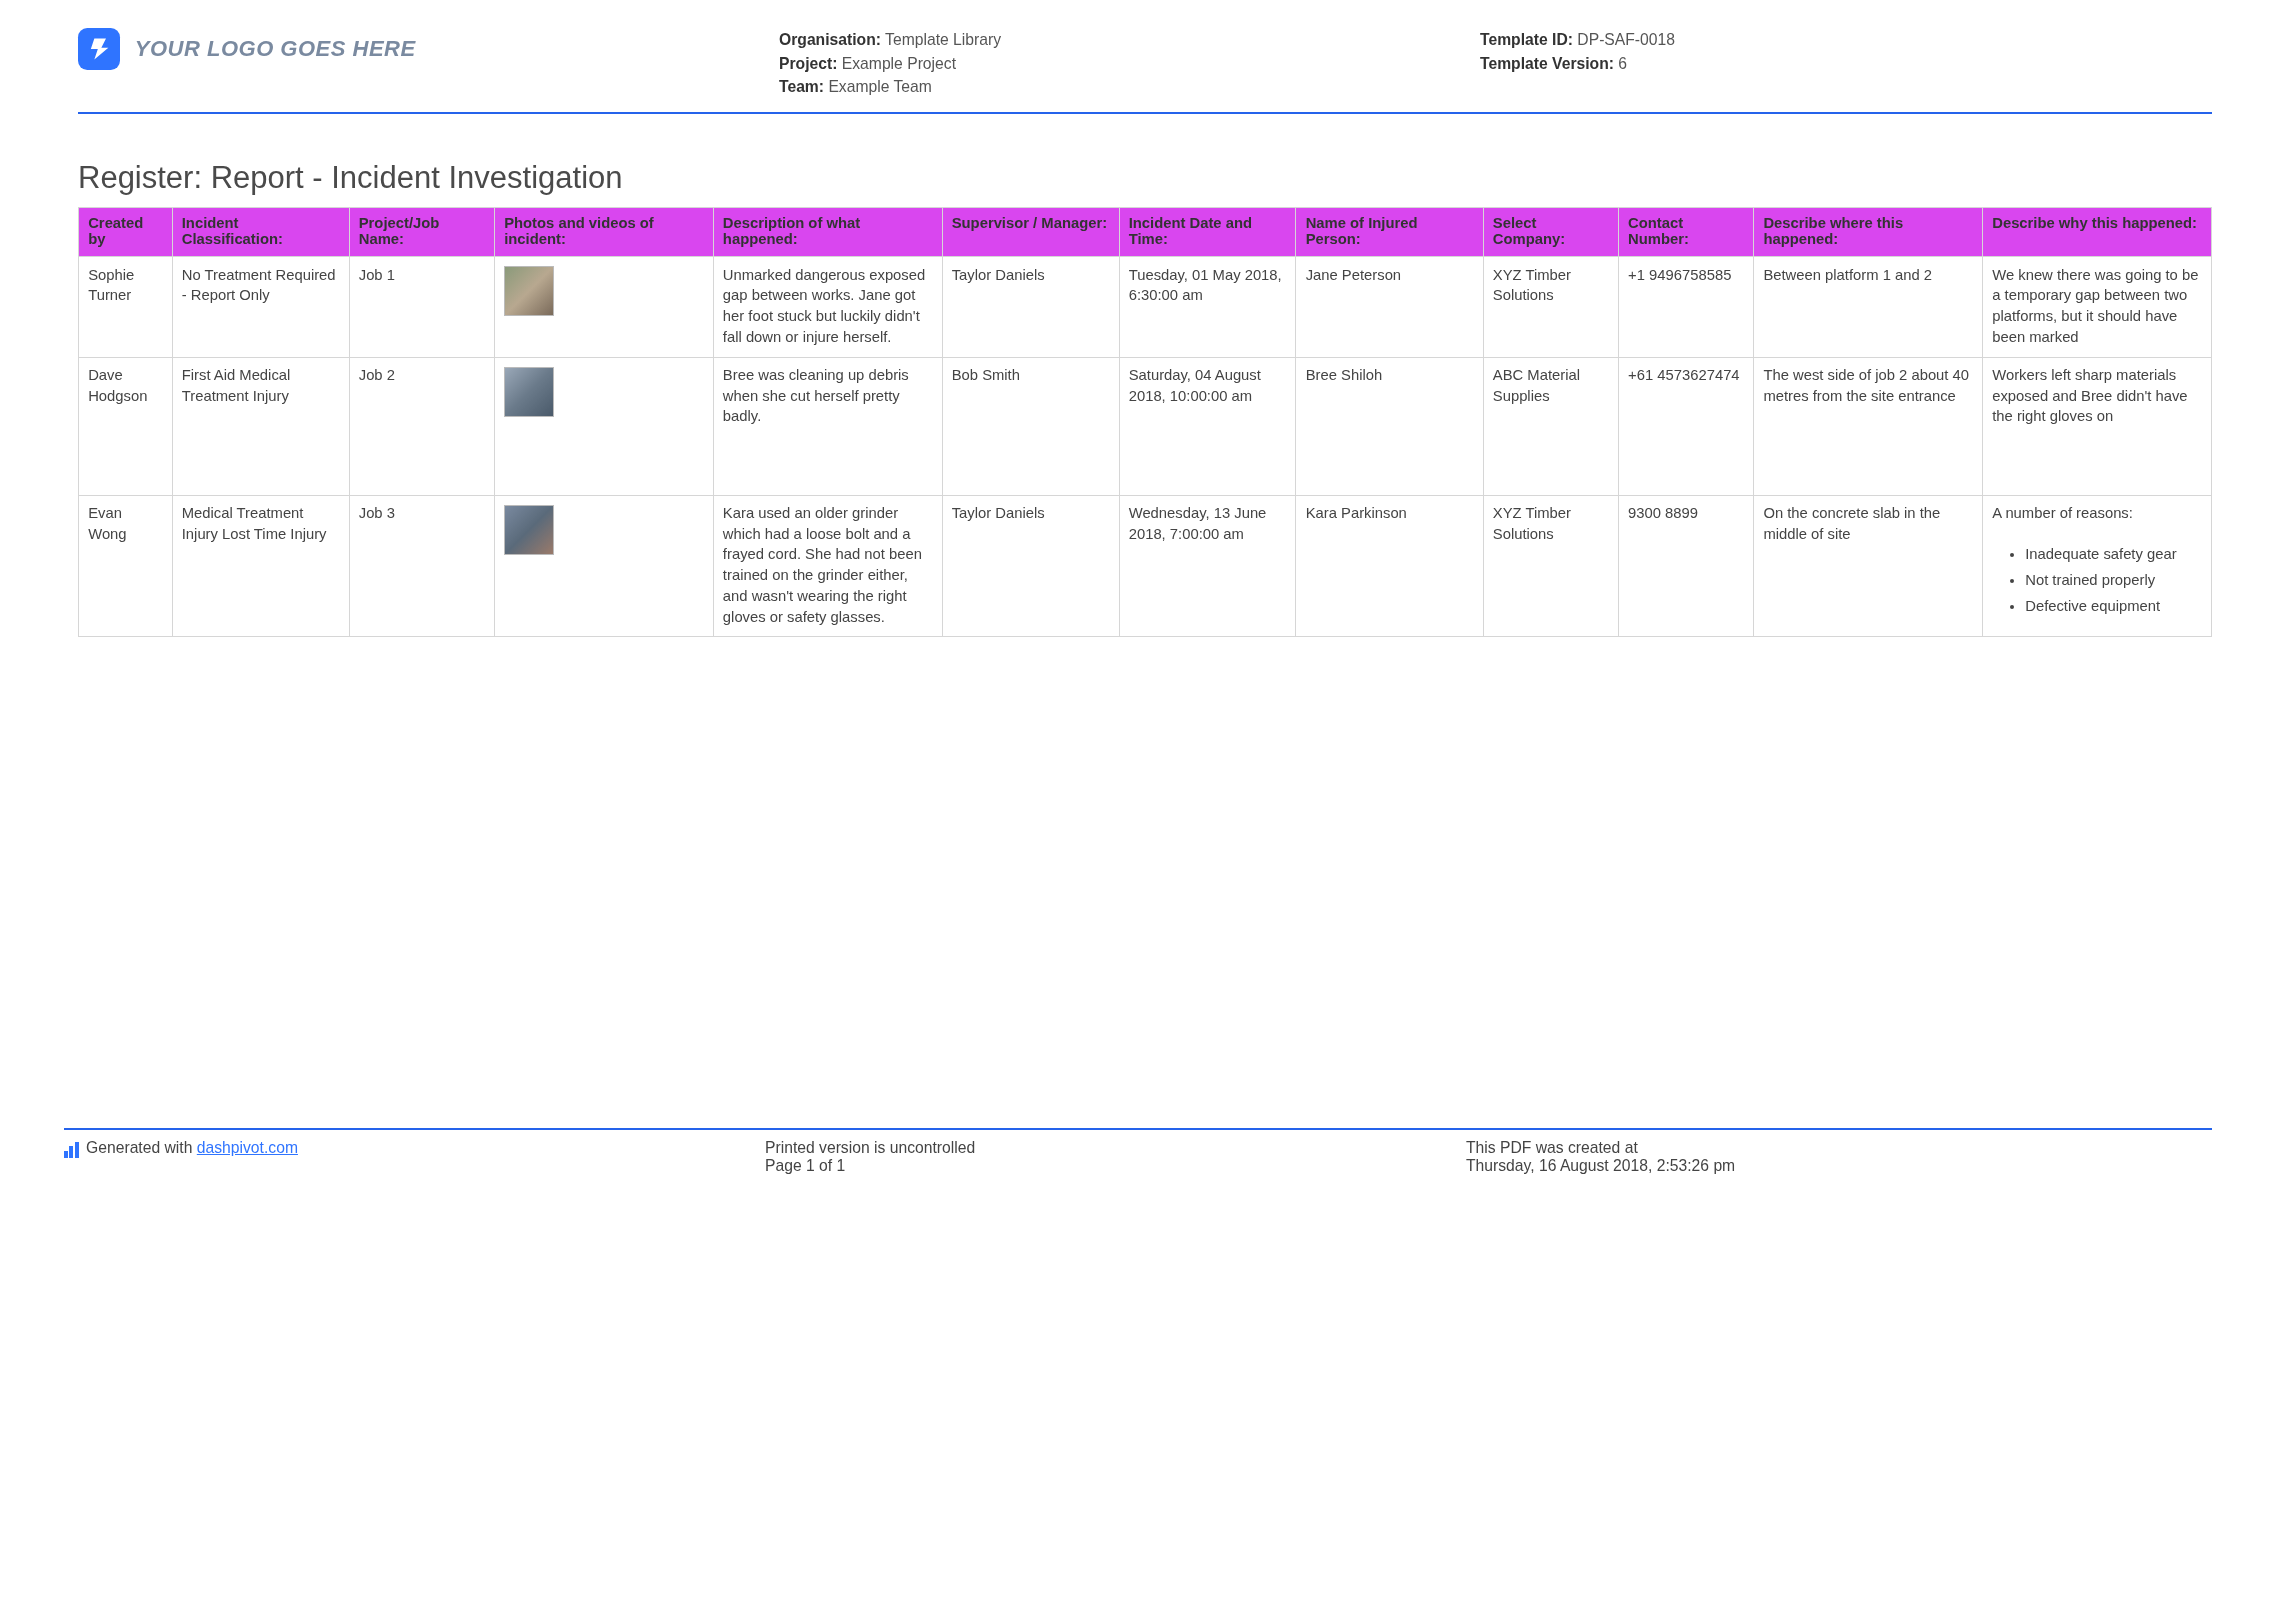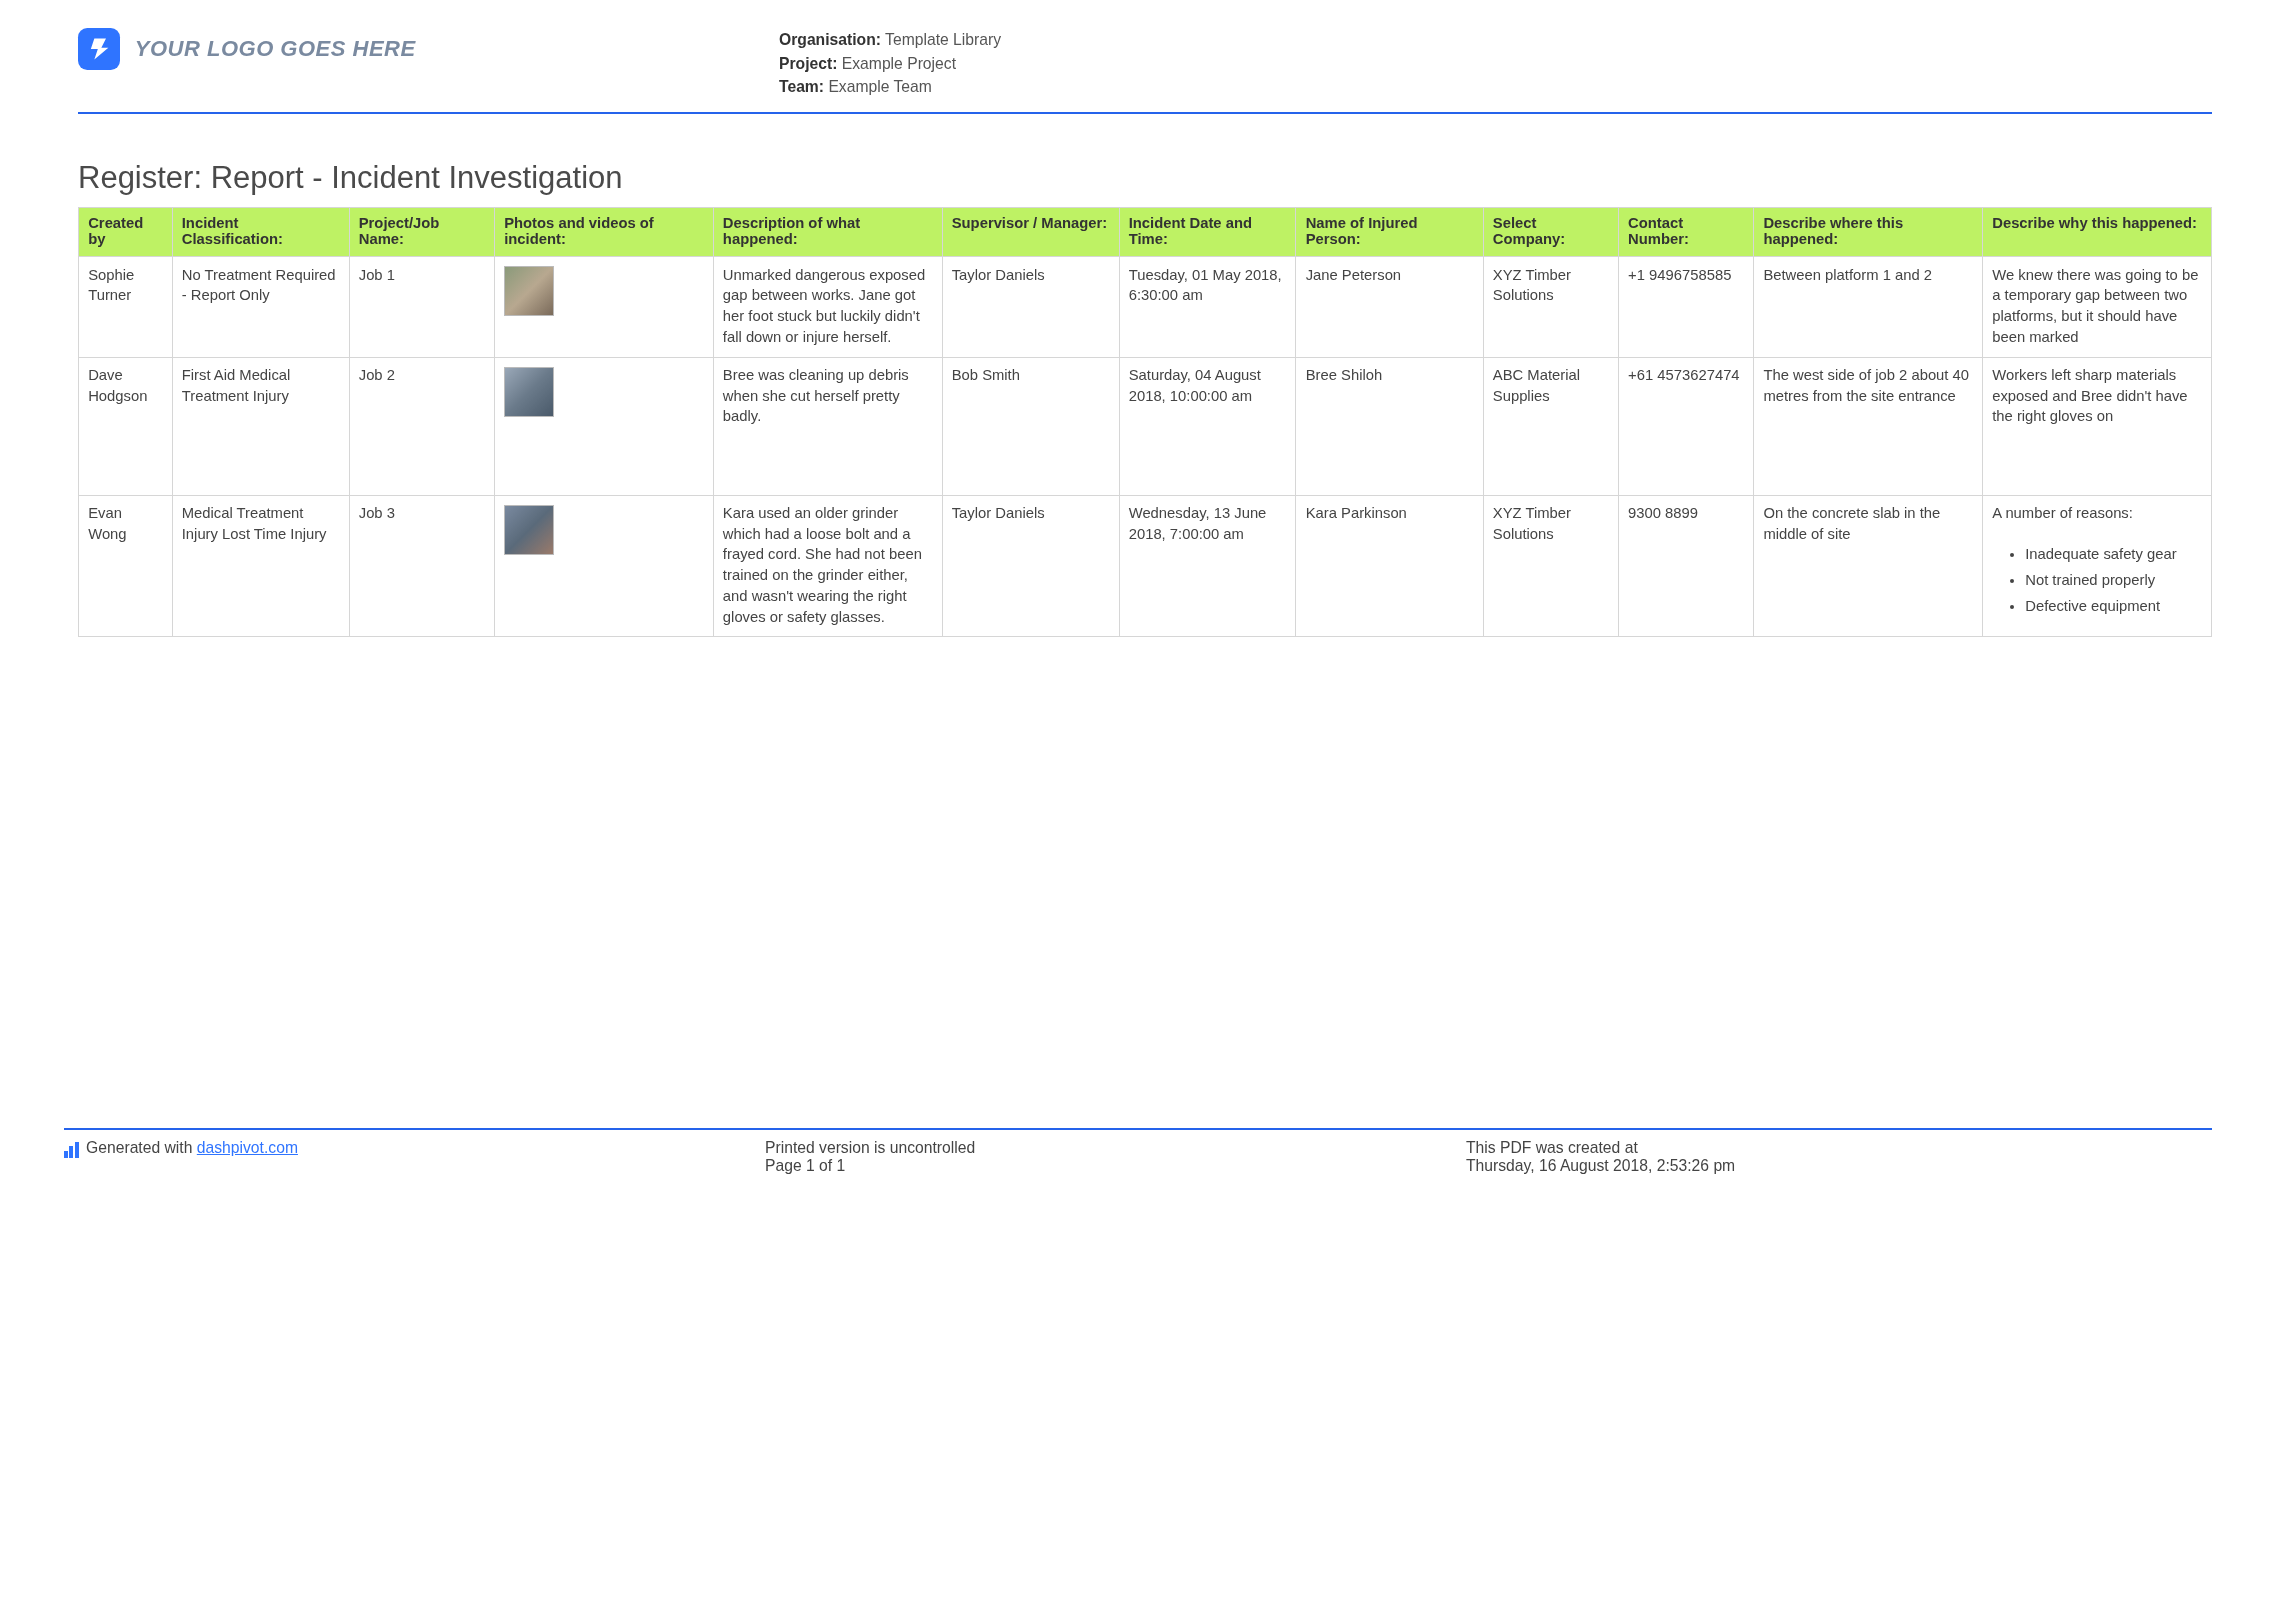--- a/index.html
+++ b/index.html
@@ -57,21 +57,21 @@
     table-layout: fixed;
   }
   table.reg th, table.reg td {
     border: 0.9px solid #d6d6d6;
     padding: 7.4px 9.2px 9.2px 9.2px;
     vertical-align: top;
     text-align: left;
     word-wrap: break-word;
   }
   table.reg th {
-    background: #bef264;
+    background: #d946ef;
     font-weight: 700;
     font-size: 14.8px;
     color: #333;
   }
   table.reg td { color:#444; line-height: 1.4; }
   .thumb {
     width: 50px; height: 50px;
     background: linear-gradient(135deg,#8a9a7a 0%, #b8a890 50%, #7a6a5a 100%);
     border: 0.9px solid #bbb;
     margin-top: 1.8px;
@@ -119,20 +119,24 @@
         <svg viewBox="0 0 24 24">
             <path fill="#fff" d="M8 3 L18 3 L14 11 L20 11 L8 21 L11 12 L5 12 Z"></path>
           </svg>
       </div>
       <div class="logo-text">YOUR LOGO GOES HERE</div>
     </div>
     <div class="hdr-mid">
       <div><b>Organisation:</b> <span class="hdr-val">Template Library</span></div>
       <div><b>Project:</b> <span class="hdr-val">Example Project</span></div>
       <div><b>Team:</b> <span class="hdr-val">Example Team</span></div>
+    </div>
+    <div class="hdr-right">
+      <div><b>Template ID:</b> <span class="hdr-val">DP-SAF-0018</span></div>
+      <div><b>Template Version:</b> <span class="hdr-val">6</span></div>
     </div>
   </div>
 
   <div class="title">Register: Report - Incident Investigation</div>
 
   <table class="reg">
     <colgroup>
       <col class="c1">
         <col class="c2">
         <col class="c3">

